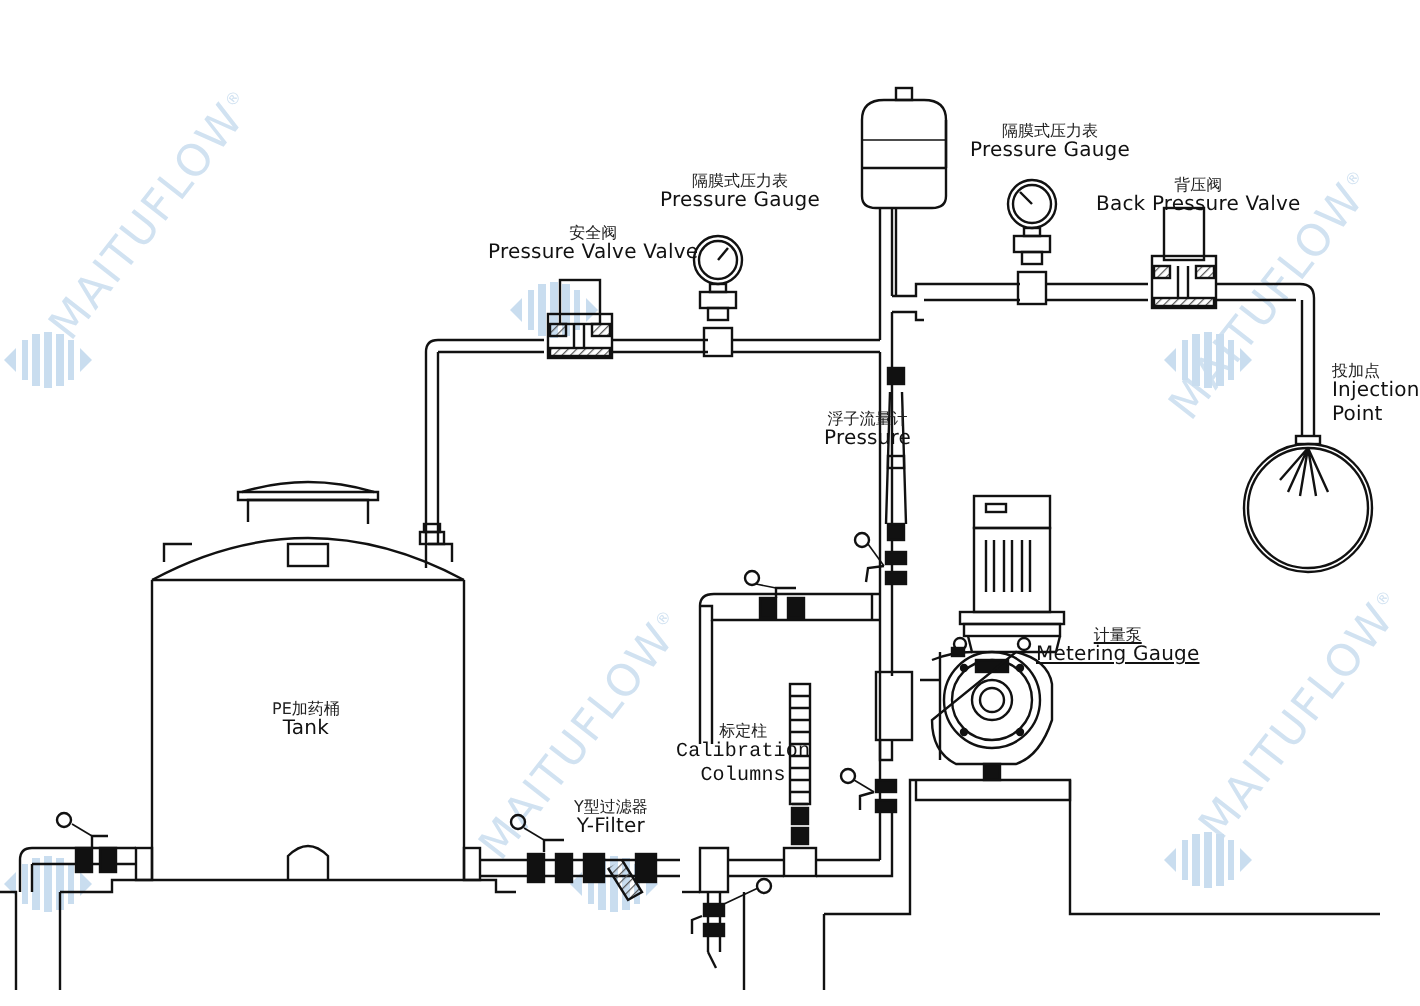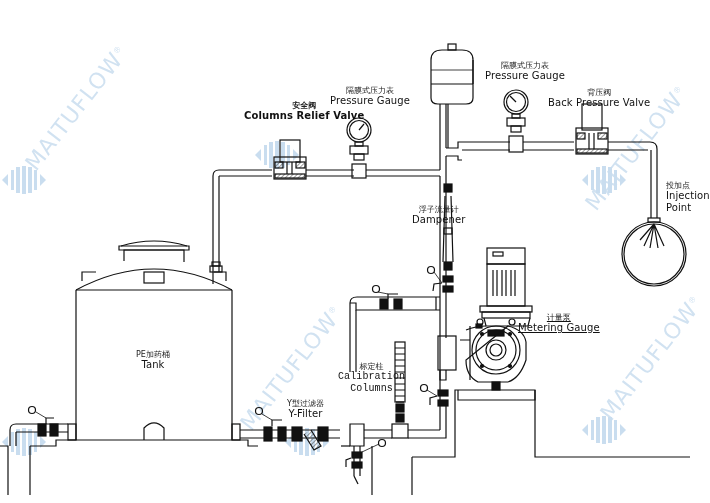--- a/index.html
+++ b/index.html
@@ -273,23 +273,23 @@
         <rect x="38" y="424" width="8" height="12" fill="#111"></rect>
         <rect x="50" y="424" width="8" height="12" fill="#111"></rect>
         <path d="M46 424 L46 418 L54 418"></path>
         <path d="M36 412 L46 418" stroke-width="0.8"></path>
         <circle cx="32" cy="410" r="3.5"></circle>
       </g>
     </g>
   </svg>
 
 
-  <div class="lbl" style="left:244px; top:101px;font-weight:bold;">
+  <div class="lbl" style="left:244px; top:112px;">
     <span class="cn">安全阀</span>
-    <span class="en">Columns Relief Valve</span>
+    <span class="en">Pressure Valve Valve</span>
   </div>
 
   <div class="lbl" style="left:330px; top:86px;">
     <span class="cn">隔膜式压力表</span>
     <span class="en">Pressure Gauge</span>
   </div>
 
   <div class="lbl" style="left:485px; top:61px;">
     <span class="cn">隔膜式压力表</span>
     <span class="en">Pressure Gauge</span>
@@ -301,21 +301,21 @@
   </div>
 
   <div class="lbl" style="left:666px; top:181px; text-align:left;">
     <span class="cn">投加点</span>
     <span class="en">Injection</span>
     <span class="en">Point</span>
   </div>
 
   <div class="lbl" style="left:412px; top:205px;">
     <span class="cn">浮子流量计</span>
-    <span class="en">Dampener</span>
+    <span class="en">Pressure</span>
   </div>
 
   <div class="lbl" style="left:518px; top:313px;text-decoration:underline;">
     <span class="cn">计量泵</span>
     <span class="en">Metering Gauge</span>
   </div>
 
   <div class="lbl" style="left:136px; top:350px;">
     <span class="cn">PE加药桶</span>
     <span class="en">Tank</span>

